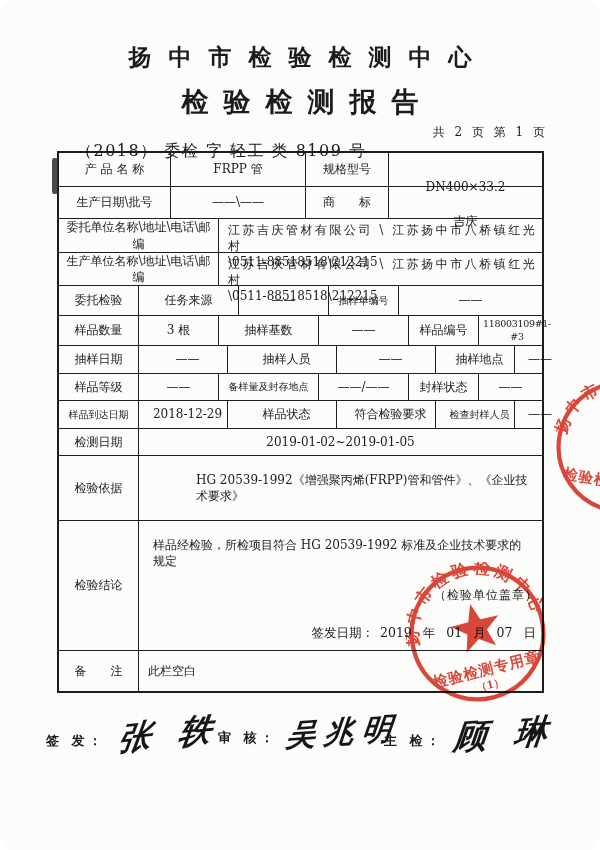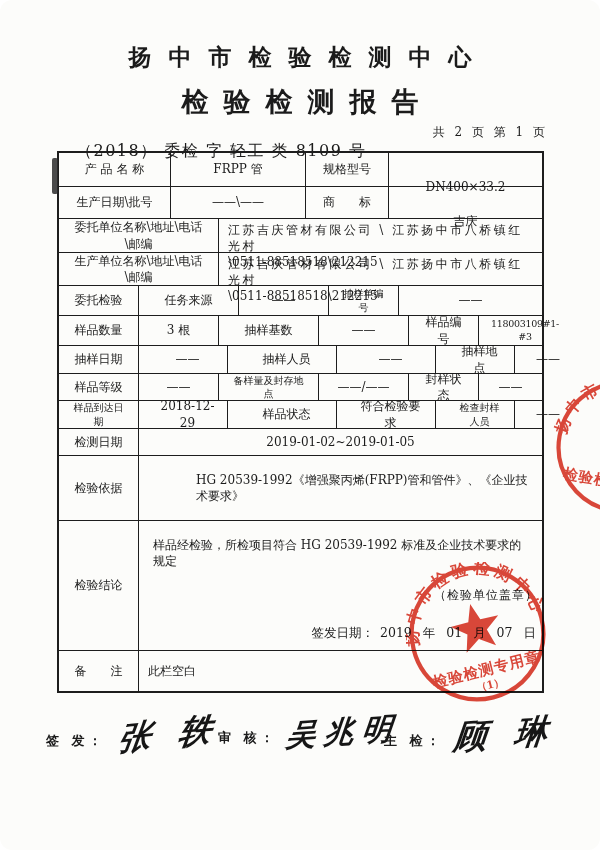--- a/index.html
+++ b/index.html
@@ -23,21 +23,21 @@
   .page-info{position:absolute;top:124px;right:52px;font-size:12px;letter-spacing:3px;}
   
   .rpt-table{
     position:absolute;left:57px;top:151px;width:487px;
     border:2px solid #1d1d1d;background:transparent;
   }
   .trow{display:flex;border-bottom:1px solid #1d1d1d;}
   .trow:last-child{border-bottom:none;}
   .cell{
     border-right:1px solid #1d1d1d;display:flex;align-items:center;justify-content:center;
-    text-align:center;font-size:12px;padding:2px 12px;line-height:1.35;
+    text-align:center;font-size:12px;padding:2px 4px;line-height:1.35;
   }
   .cell:last-child{border-right:none;}
   .cell.left{justify-content:flex-start;text-align:left;padding-left:9px;}
   .small{font-size:10px;}
   .tiny{font-size:9.5px;letter-spacing:-0.3px;}
   .spread{letter-spacing:2.5px;}
   
   .wA1{flex:0 0 112px;} .wA2{flex:0 0 135px;} .wA3{flex:0 0 83px;} .wA4{flex:1;margin-top:32px;}
   .wB1{flex:0 0 160px;} .wB2{flex:1;}
   .wC1{flex:0 0 80px;} .wC2{flex:0 0 80px;} .wC3{flex:0 0 100px;}

